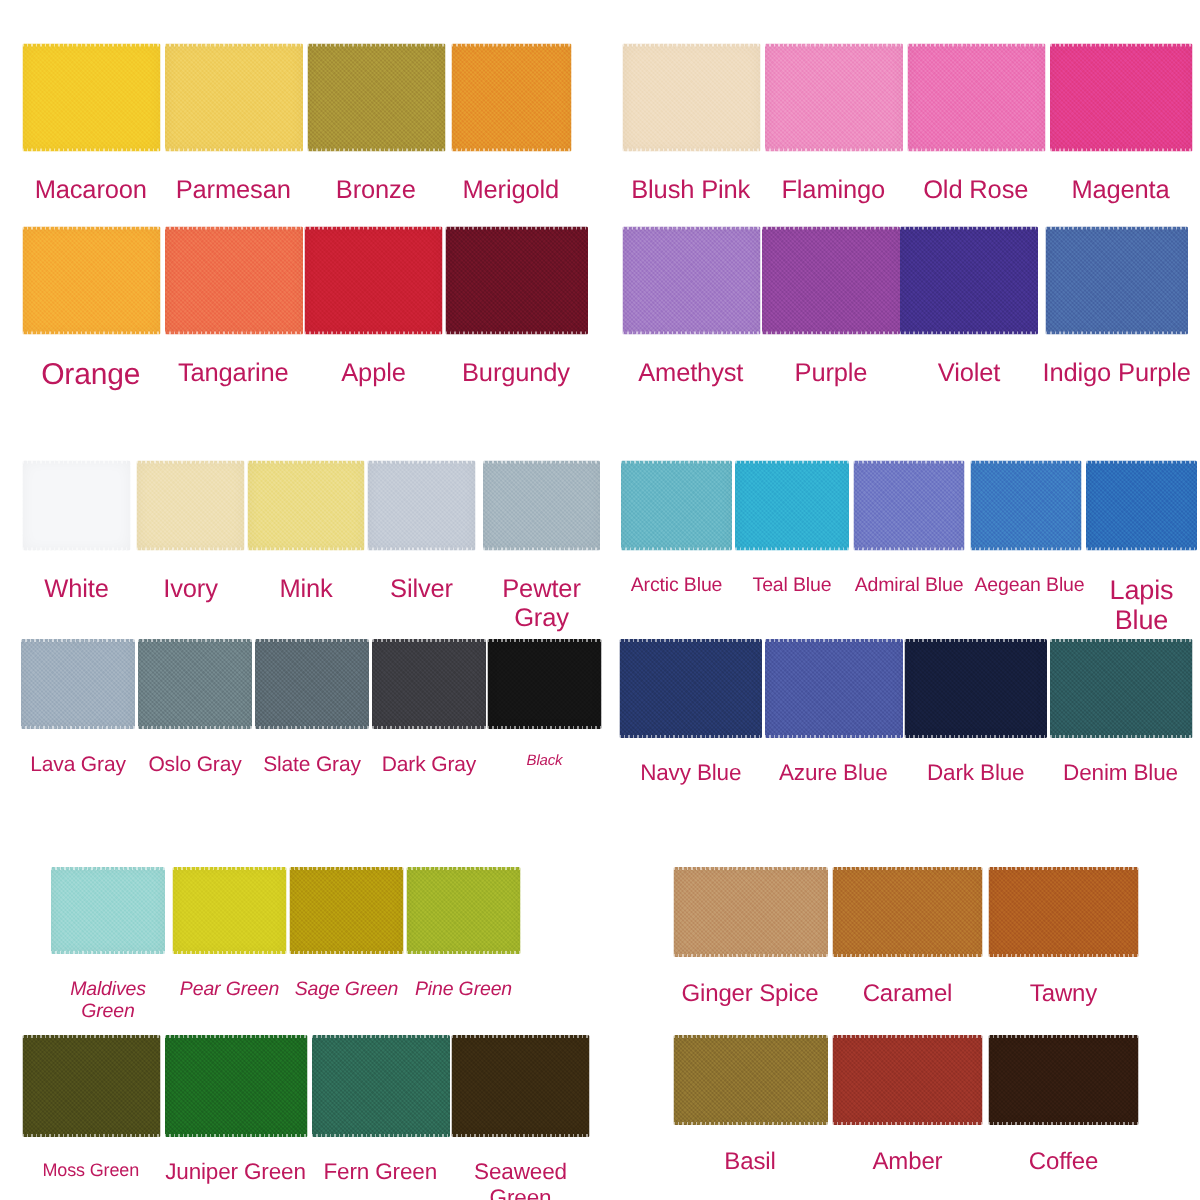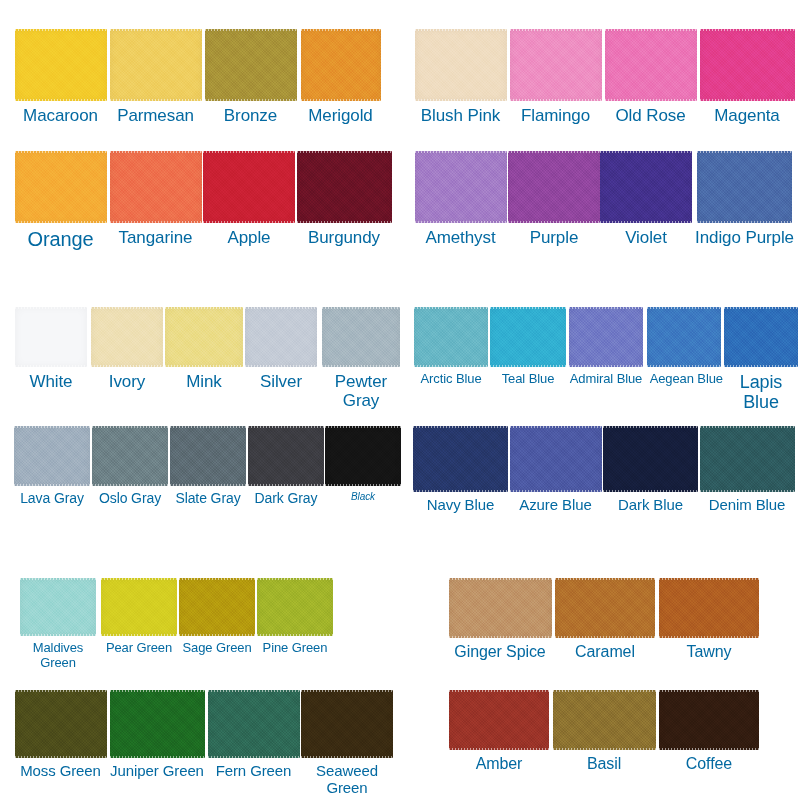--- a/index.html
+++ b/index.html
@@ -52,22 +52,22 @@
     left: 0; right: 0;
     height: 2px;
     background-image: repeating-linear-gradient(90deg,
         rgba(255,255,255,.55) 0 1px, rgba(255,255,255,0) 1px 3px);
     pointer-events: none;
   }
   .swatch::before { top: 0; }
   .swatch::after  { bottom: 0; }
 
   .label {
-    margin-top: 5px;
-    color: #0369a1;
+    margin-top: 16px;
+    color: #be185d;
     text-align: center;
     line-height: 1.12;
     white-space: pre-line;
     letter-spacing: -0.1px;
   }
 </style>
 </head>
 <body>
 
 <div id="chart">
@@ -220,21 +220,21 @@
       </div>
       <div class="swatch-cell">
         <div class="swatch" style="width: 95px; height: 66px; background-color: rgb(22, 30, 60);"></div>
         <div class="label" style="font-size: 15px; width: 95px;">Dark Blue</div>
       </div>
       <div class="swatch-cell">
         <div class="swatch" style="width: 95px; height: 66px; background-color: rgb(46, 90, 94);"></div>
         <div class="label" style="font-size: 15px; width: 98px;">Denim Blue</div>
       </div>
     </div>
-    <div class="band" style="left: 16px; top: 578px;">
+    <div class="band" style="left: 30px; top: 578px; font-style: italic;">
       <div class="swatch-cell">
         <div class="swatch" style="width: 76px; height: 58px; background-color: rgb(154, 214, 210);"></div>
         <div class="label" style="font-size: 13px; width: 84px;">Maldives Green</div>
       </div>
       <div class="swatch-cell">
         <div class="swatch" style="width: 76px; height: 58px; background-color: rgb(212, 206, 34);"></div>
         <div class="label" style="font-size: 13px; width: 78px;">Pear Green</div>
       </div>
       <div class="swatch-cell">
         <div class="swatch" style="width: 76px; height: 58px; background-color: rgb(181, 154, 14);"></div>
@@ -255,43 +255,43 @@
         <div class="label" style="font-size: 16px; width: 104px;">Caramel</div>
       </div>
       <div class="swatch-cell">
         <div class="swatch" style="width: 100px; height: 60px; background-color: rgb(176, 94, 34);"></div>
         <div class="label" style="font-size: 16px; width: 104px;">Tawny</div>
       </div>
     </div>
     <div class="band" style="left: 13px; top: 690px;">
       <div class="swatch-cell">
         <div class="swatch" style="width: 92px; height: 68px; background-color: rgb(77, 77, 27);"></div>
-        <div class="label" style="font-size: 15px; width: 95px;">Moss Green</div>
+        <div class="label" style="font-size: 12px; width: 95px;">Moss Green</div>
       </div>
       <div class="swatch-cell">
         <div class="swatch" style="width: 95px; height: 68px; background-color: rgb(29, 107, 34);"></div>
         <div class="label" style="font-size: 15px; width: 98px;">Juniper Green</div>
       </div>
       <div class="swatch-cell">
         <div class="swatch" style="width: 92px; height: 68px; background-color: rgb(46, 105, 86);"></div>
         <div class="label" style="font-size: 15px; width: 95px;">Fern Green</div>
       </div>
       <div class="swatch-cell">
         <div class="swatch" style="width: 92px; height: 68px; background-color: rgb(58, 43, 18);"></div>
         <div class="label" style="font-size: 15px; width: 80px;">Seaweed
 Green</div>
       </div>
     </div>
     <div class="band" style="left: 447px; top: 690px;">
       <div class="swatch-cell">
+        <div class="swatch" style="width: 103px; height: 60px; background-color: rgb(140, 114, 48);"></div>
+        <div class="label" style="font-size: 16px; width: 106px;">Basil</div>
+      </div>
+      <div class="swatch-cell">
         <div class="swatch" style="width: 100px; height: 60px; background-color: rgb(154, 51, 40);"></div>
         <div class="label" style="font-size: 16px; width: 104px;">Amber</div>
       </div>
       <div class="swatch-cell">
-        <div class="swatch" style="width: 103px; height: 60px; background-color: rgb(140, 114, 48);"></div>
-        <div class="label" style="font-size: 16px; width: 106px;">Basil</div>
-      </div>
-      <div class="swatch-cell">
         <div class="swatch" style="width: 100px; height: 60px; background-color: rgb(50, 28, 16);"></div>
         <div class="label" style="font-size: 16px; width: 104px;">Coffee</div>
       </div>
     </div>
   </div>
 
 </body></html>

